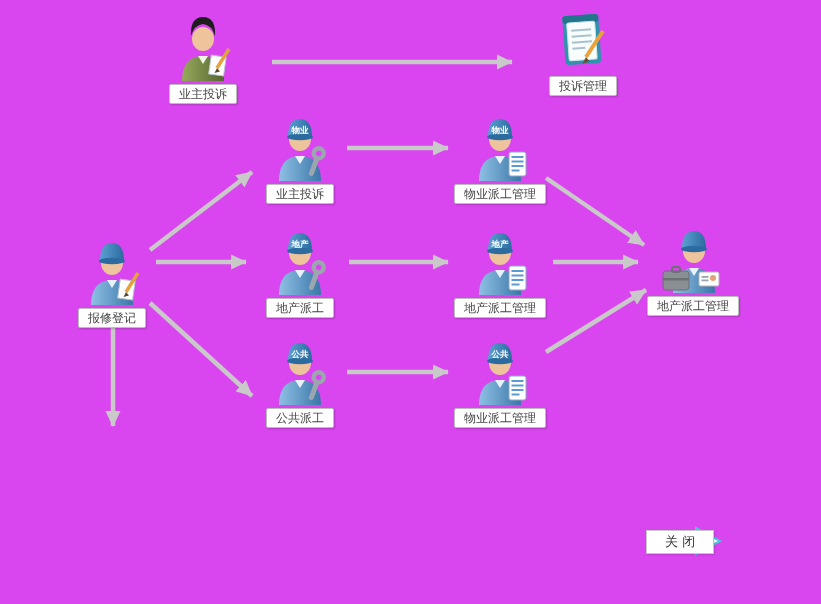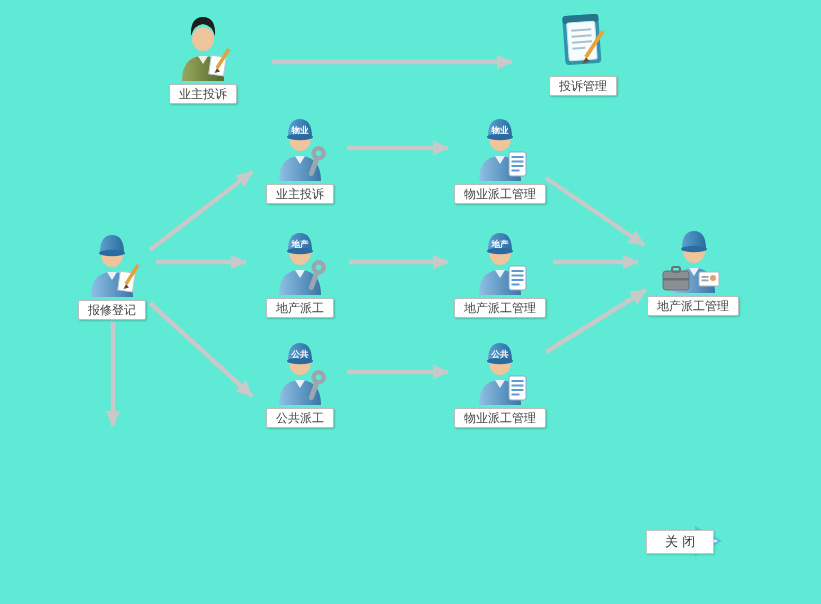--- a/index.html
+++ b/index.html
@@ -1,17 +1,17 @@
 <!DOCTYPE html>
 <html><head>
 <meta charset="utf-8">
 <style>
   html,body{margin:0;padding:0;background:#fff;}
   body{font-family:"DejaVu Sans",sans-serif;}
-  .canvas{position:relative;width:821px;height:604px;background:#5eead4;overflow:hidden;}
+  .canvas{position:relative;width:821px;height:604px;background:#d946ef;overflow:hidden;}
   .flow-arrows{position:absolute;left:0;top:0;pointer-events:none;}
   .node{position:absolute;display:flex;flex-direction:column;align-items:center;width:140px;margin-left:-70px;}
   .node .icon{display:block;}
   .node .label{
     background:#fff;border:1px solid #bdbdbd;border-radius:2px;
     padding:1px 9px;font-size:12px;color:#444;line-height:16px;
     box-shadow:1px 1px 2px rgba(0,0,0,.20);white-space:nowrap;margin-top:2px;
   }
   .close-btn{position:absolute;width:80px;height:34px;cursor:pointer;}
   .close-btn svg{position:absolute;left:0;top:0;}
@@ -121,21 +121,21 @@
         <rect x="40" y="40" width="17" height="24" rx="2" fill="#fff" stroke="#8aa9c4"></rect>
         <rect x="42.5" y="44" width="12" height="2" fill="#5b9bd5"></rect>
         <rect x="42.5" y="48.5" width="12" height="2" fill="#5b9bd5"></rect>
         <rect x="42.5" y="53" width="12" height="2" fill="#5b9bd5"></rect>
         <rect x="42.5" y="57.5" width="8" height="2" fill="#5b9bd5"></rect>
       </g>
     </svg>
     <div class="label">物业派工管理</div>
   </div>
 
-  <div class="node" style="left:112px;top:228px;justify-content:space-between;">
+  <div class="node" style="left:112px;top:236px;justify-content:space-between;">
     <svg class="icon" width="62" height="70" viewBox="0 0 62 70">
       <path d="M10 69 C10 51 19 44 31 44 C43 44 52 51 52 69 Z" fill="url(#gBlue)"></path>
       <path d="M26 44 L31 52 L36 44 Z" fill="#e8f2fa"></path>
       <ellipse cx="31" cy="27" rx="11" ry="12" fill="#eec49d"></ellipse>
       <path d="M19 25 Q19 7 31 7 Q43 7 43 25 Z" fill="url(#gCap)"></path>
       <ellipse cx="31" cy="25" rx="13" ry="3.2" fill="#2c6ba0"></ellipse>
       <g>
         <rect x="38" y="44" width="15" height="19" fill="#fff" stroke="#b9c6d0" transform="rotate(8 45 53)"></rect>
         <path d="M57 37 L45 56" stroke="#e2a23f" stroke-width="3.5"></path>
         <path d="M45 56 l-2.5 5 5.5,-1.5 z" fill="#5a4733"></path>

